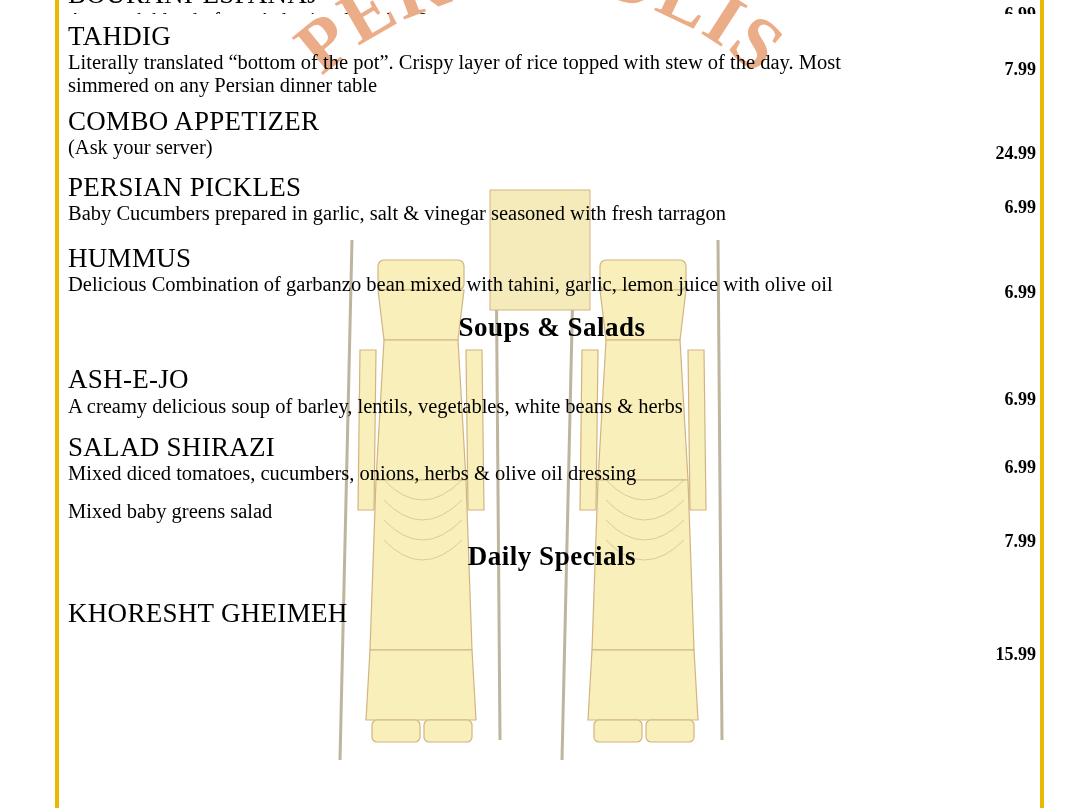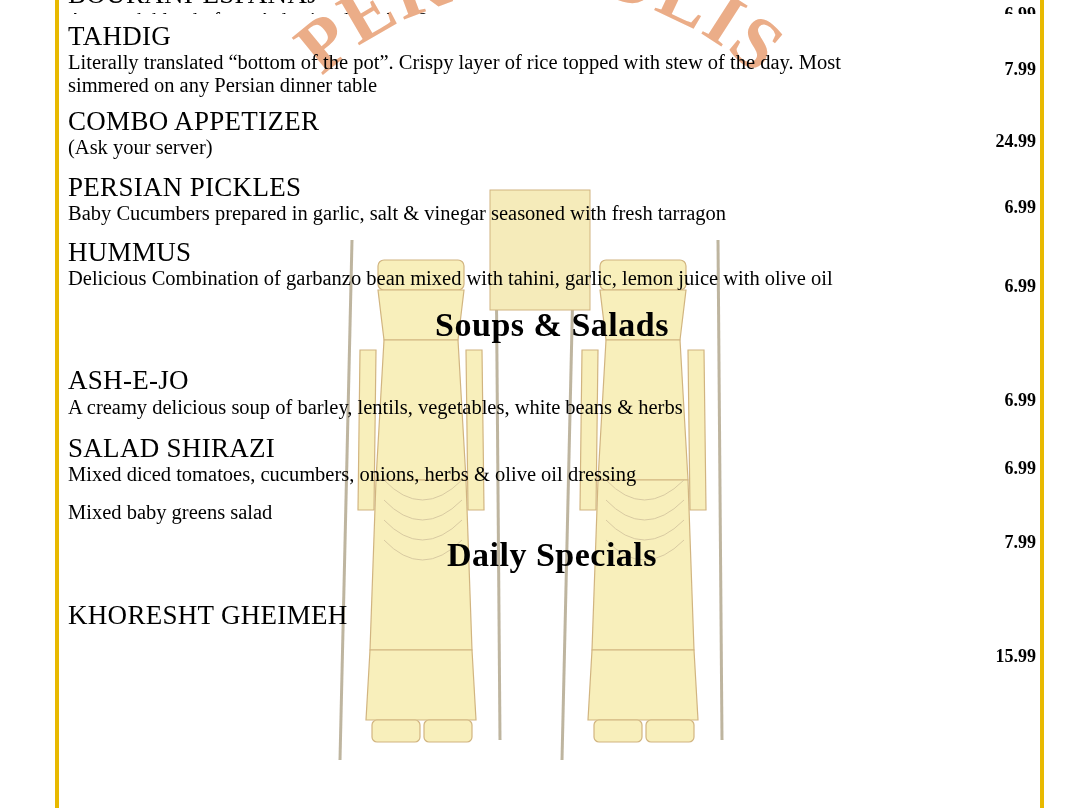--- a/index.html
+++ b/index.html
@@ -97,21 +97,21 @@
   }
   .price {
     position: absolute;
     right: 0;
     font-weight: bold;
     font-size: 18px;
     font-family: "Liberation Serif", serif;
   }
   .section-head {
     text-align: center;
-    font-size: 34px;
+    font-size: 27px;
     font-weight: bold;
     letter-spacing: 0.5px;
   }
   .clipped-top {
     overflow: hidden;
   }
 </style>
 </head>
 <body>
 
@@ -190,30 +190,30 @@
 
     <div class="item" style="margin-top:8px;">
       <div class="item-name">TAHDIG</div>
       <div class="item-desc" style="max-width:820px;">Literally translated “bottom of the pot”.  Crispy layer of rice topped with stew of the day.  Most simmered on any Persian dinner table</div>
       <div class="price" style="top:37px;">7.99</div>
     </div>
 
     <div class="item" style="margin-top:10px;">
       <div class="item-name">COMBO APPETIZER</div>
       <div class="item-desc">(Ask your server)</div>
-      <div class="price" style="top:24px;">24.99</div>
+      <div class="price" style="top:36px;">24.99</div>
     </div>
 
     <div class="item" style="margin-top:14px;">
       <div class="item-name">PERSIAN PICKLES</div>
       <div class="item-desc">Baby Cucumbers prepared in garlic, salt &amp; vinegar seasoned with fresh tarragon</div>
       <div class="price" style="top:24px;">6.99</div>
     </div>
 
-    <div class="item" style="margin-top:13px;">
+    <div class="item" style="margin-top:19px;">
       <div class="item-name">HUMMUS</div>
       <div class="item-desc" style="max-width:880px;">Delicious Combination of garbanzo bean mixed with tahini, garlic, lemon juice with olive oil</div>
       <div class="price" style="top:38px;">6.99</div>
     </div>
 
     <div class="section-head" style="margin-top:16px;">Soups &amp; Salads</div>
 
     <div class="item" style="margin-top:22px;">
       <div class="item-name">ASH-E-JO</div>
       <div class="item-desc">A creamy delicious soup of barley, lentils, vegetables, white beans &amp; herbs</div>
@@ -224,21 +224,21 @@
       <div class="item-name">SALAD SHIRAZI</div>
       <div class="item-desc">Mixed diced tomatoes, cucumbers, onions, herbs &amp;  olive oil dressing</div>
       <div class="price" style="top:24px;">6.99</div>
     </div>
 
     <div class="item" style="margin-top:15px;">
       <div class="item-desc">Mixed baby greens salad</div>
       <div class="price" style="top:31px;">7.99</div>
     </div>
 
-    <div class="section-head" style="margin-top:12px;">Daily Specials</div>
+    <div class="section-head" style="margin-top:18px;">Daily Specials</div>
 
     <div class="item" style="margin-top:27px;">
       <div class="item-name">KHORESHT GHEIMEH</div>
       <div class="price" style="top:45px;">15.99</div>
     </div>
 
   </div>
 </div>
 
 </body></html>

